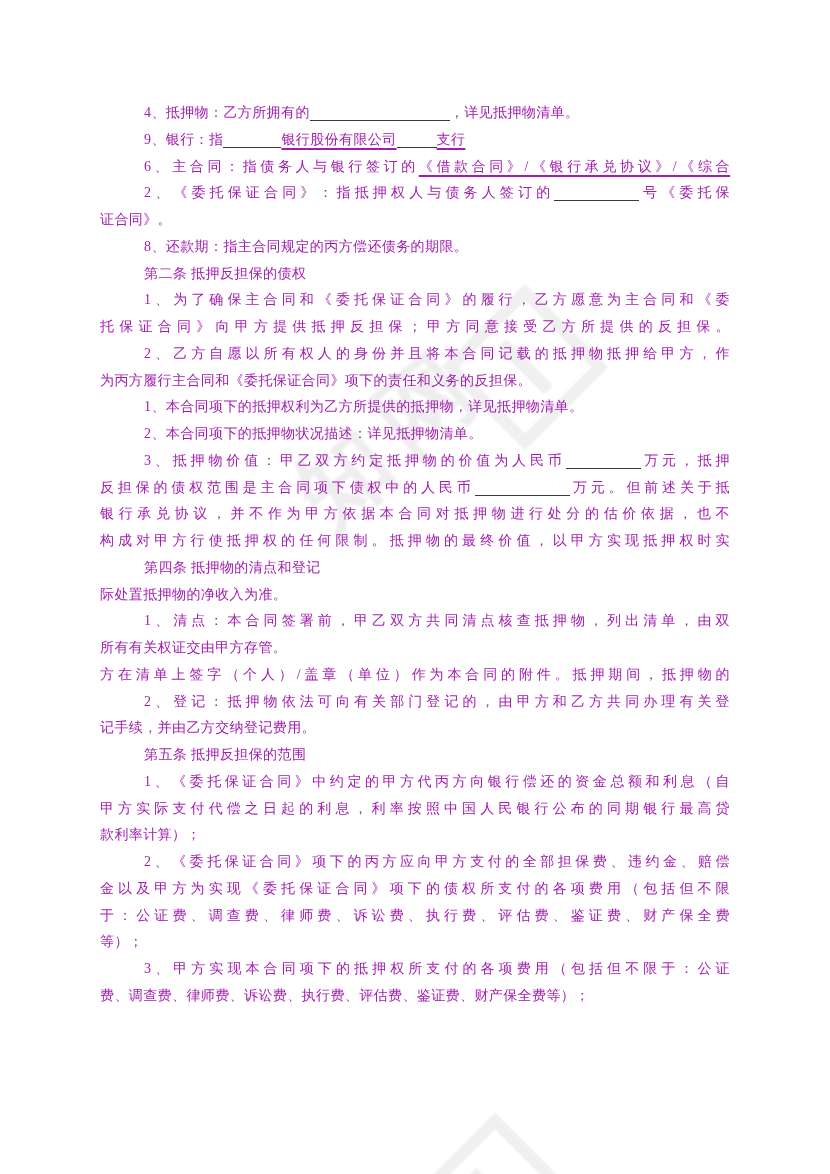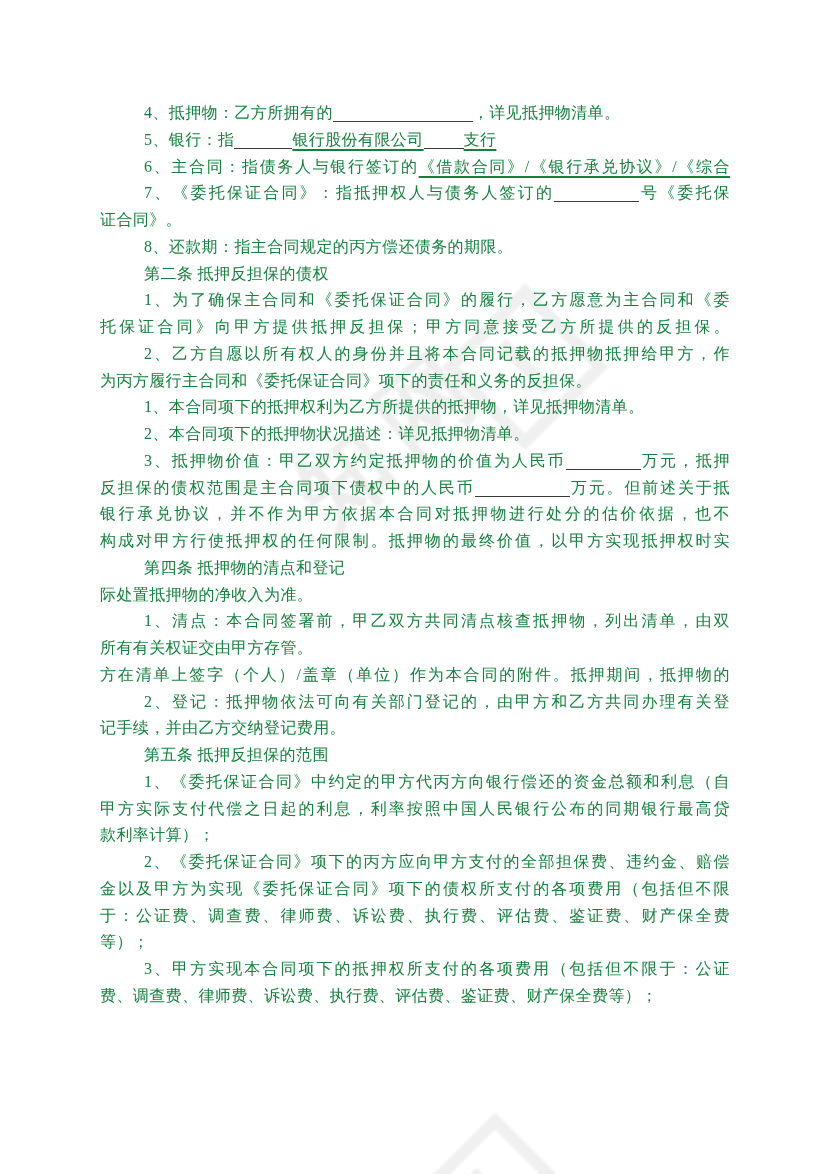--- a/index.html
+++ b/index.html
@@ -7,22 +7,22 @@
     width:830px;height:1174px;
     background:#ffffff;
     position:relative;
     overflow:hidden;
     font-family:"Liberation Serif","DejaVu Serif",serif;
   }
   .page{position:absolute;inset:0;background:#ffffff;}
   
   .content{
     position:absolute;left:100px;top:100px;width:630px;
-    font-size:16px;line-height:26.75px;letter-spacing:0.4px;
-    color:#15803d;
+    font-size:14px;line-height:26.75px;letter-spacing:0.4px;
+    color:#a21caf;
   }
   .line{white-space:nowrap;height:26.75px;}
   .line.indent{text-indent:44px;}
   .line.fill{text-align:justify;text-align-last:justify;}
   .ul{
     text-decoration:underline;
     text-underline-offset:4px;
     text-decoration-thickness:1.5px;
   }
   .blank{
@@ -67,23 +67,23 @@
   <div class="wm wm-c2">网</div>
   <div class="wm-diamond wm-d1">
     <div class="wm-bar"></div>
   </div>
   <div class="wm-diamond wm-d2">
     <div class="wm-bar"></div>
   </div>
 
   <div class="content" id="doc">
       <div class="line indent"><span class="txt">4、抵押物：乙方所拥有的</span><span class="blank" style="width: 140px;"></span><span class="txt">，详见抵押物清单。</span></div>
-      <div class="line indent"><span class="txt">5、银行：指</span><span class="blank" style="width: 58px;"></span><span class="ul">银行股份有限公司</span><span class="blank" style="width: 40px;"></span><span class="ul">支行</span></div>
+      <div class="line indent"><span class="txt">9、银行：指</span><span class="blank" style="width: 58px;"></span><span class="ul">银行股份有限公司</span><span class="blank" style="width: 40px;"></span><span class="ul">支行</span></div>
       <div class="line indent fill"><span class="txt">6、主合同：指债务人与银行签订的</span><span class="ul">《借款合同》/《银行承兑协议》/《综合</span></div>
-      <div class="line indent fill"><span class="txt">7、《委托保证合同》：指抵押权人与债务人签订的</span><span class="blank" style="width: 85px;"></span><span class="txt">号《委托保</span></div>
+      <div class="line indent fill"><span class="txt">2、《委托保证合同》：指抵押权人与债务人签订的</span><span class="blank" style="width: 85px;"></span><span class="txt">号《委托保</span></div>
       <div class="line"><span class="txt">证合同》。</span></div>
       <div class="line indent"><span class="txt">8、还款期：指主合同规定的丙方偿还债务的期限。</span></div>
       <div class="line indent"><span class="txt">第二条 抵押反担保的债权</span></div>
       <div class="line indent fill"><span class="txt">1、为了确保主合同和《委托保证合同》的履行，乙方愿意为主合同和《委</span></div>
       <div class="line fill"><span class="txt">托保证合同》向甲方提供抵押反担保；甲方同意接受乙方所提供的反担保。</span></div>
       <div class="line indent fill"><span class="txt">2、乙方自愿以所有权人的身份并且将本合同记载的抵押物抵押给甲方，作</span></div>
       <div class="line"><span class="txt">为丙方履行主合同和《委托保证合同》项下的责任和义务的反担保。</span></div>
       <div class="line indent"><span class="txt">1、本合同项下的抵押权利为乙方所提供的抵押物，详见抵押物清单。</span></div>
       <div class="line indent"><span class="txt">2、本合同项下的抵押物状况描述：详见抵押物清单。</span></div>
       <div class="line indent fill"><span class="txt">3、抵押物价值：甲乙双方约定抵押物的价值为人民币</span><span class="blank" style="width: 75px;"></span><span class="txt">万元，抵押</span></div>

